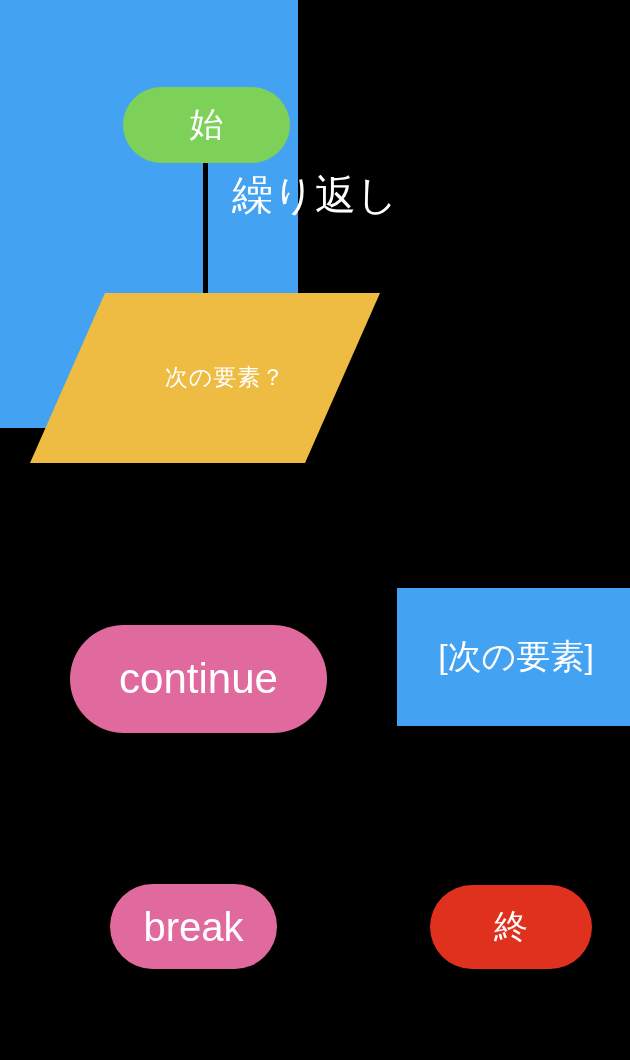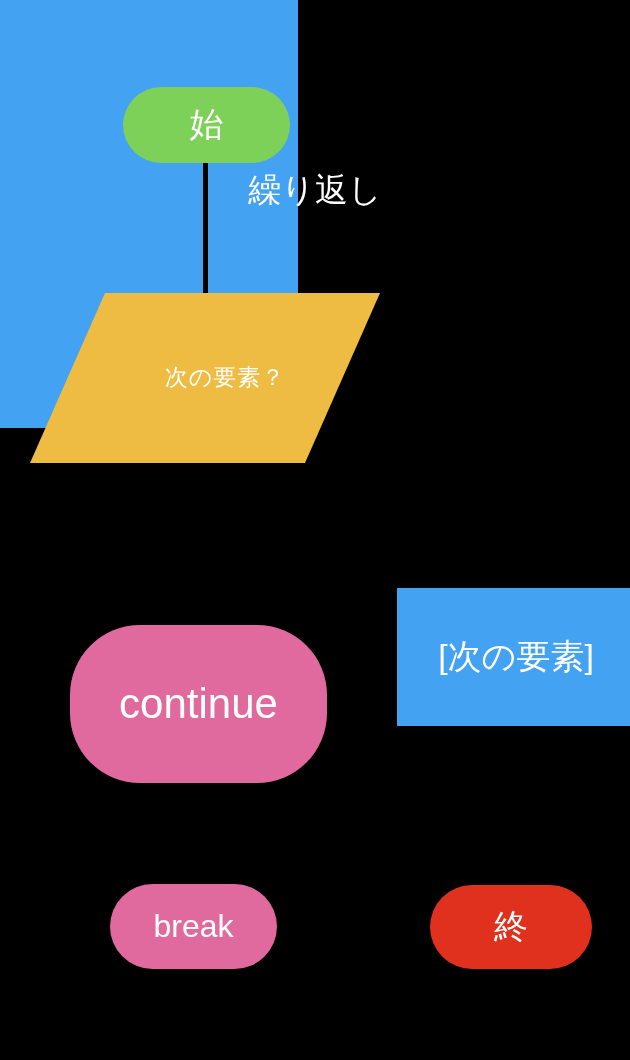--- a/index.html
+++ b/index.html
@@ -84,42 +84,42 @@
     border-radius: 0px;
     display: block;
   }
   #loop-label {
     position: absolute;
     left: 0;
     right: 0;
     top: 168px;
     text-align: center;
     color: #ffffff;
-    font-size: 33px;
+    font-size: 41px;
   }
 
   
   .pill-pink {
     background: #e06a9e;
     border-radius: 70px;
     color: #ffffff;
   }
   #continue-node {
     left: 70px;
     top: 625px;
     width: 257px;
-    height: 158px;
+    height: 108px;
     font-size: 42px;
   }
   #break-node {
     left: 110px;
     top: 884px;
     width: 167px;
     height: 85px;
-    font-size: 32px;
+    font-size: 40px;
     border-radius: 45px;
   }
 
   
   #else-node {
     left: 397px;
     top: 588px;
     width: 238px;
     height: 138px;
     background: #44a2f2;

